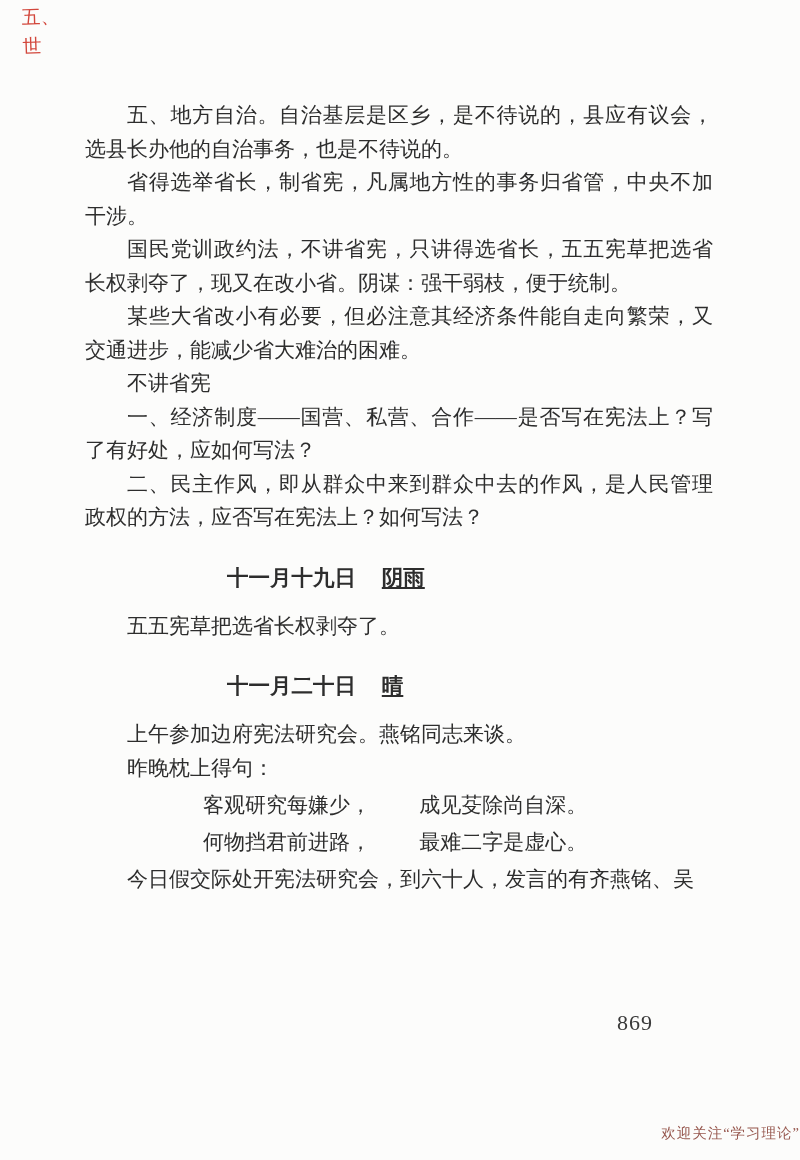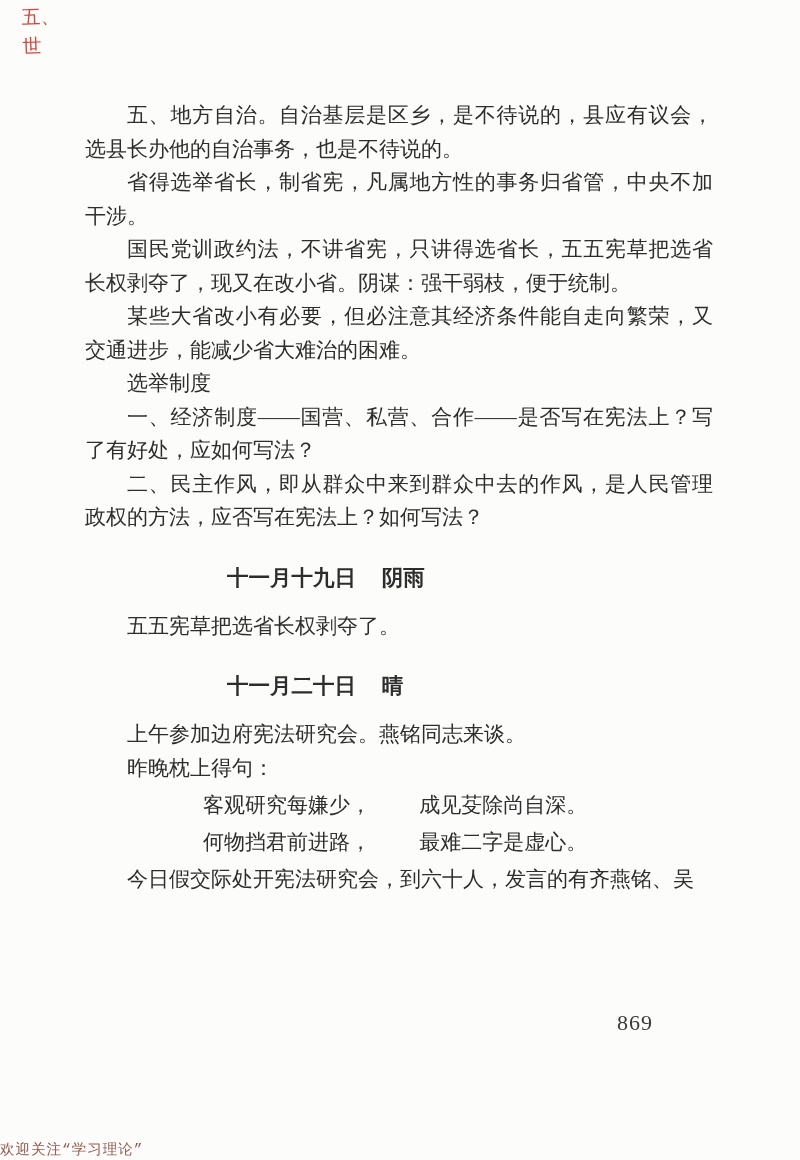--- a/index.html
+++ b/index.html
@@ -25,56 +25,55 @@
     position:absolute;left:85px;top:99px;width:628px;
     font-size:21px;line-height:33.5px;
     text-align:justify;
   }
   .body-para{margin:0;text-indent:2em;}
   .date-heading{
     font-size:21.5px;font-weight:bold;
     margin:27px 0 15px 142px;
     line-height:33px;
   }
-  .weather{margin-left:1.2em;}
+  .weather{margin-left:1.2em;text-decoration:underline;}
   .entry-para{margin:0;text-indent:2em;}
   .poem{margin:2px 0 2px 118px;line-height:37px;}
   .poem-line{white-space:nowrap;}
   .poem-right{margin-left:2.3em;}
   .page-number{
     position:absolute;right:147px;top:1010px;
     font-size:22px;letter-spacing:1px;color:#3a3a3a;
   }
   .footer-note{
     position:absolute;left:0;right:0;top:1124px;
-    text-align:left;
+    text-align:right;
     font-size:14.5px;
     color:#97584f;
-    font-family:Liberation Mono, monospace;
+    font-family:Liberation Serif, serif;
     letter-spacing:1px;
-    margin-top:16px;
   }
 </style>
 </head>
 <body>
 
 <div class="page">
 
   <div class="corner-annotation">
     <span>五、</span>
     <span>世</span>
   </div>
 
   <div class="text-block">
 
     <p class="body-para">五、地方自治。自治基层是区乡，是不待说的，县应有议会，选县长办他的自治事务，也是不待说的。</p>
     <p class="body-para">省得选举省长，制省宪，凡属地方性的事务归省管，中央不加干涉。</p>
     <p class="body-para">国民党训政约法，不讲省宪，只讲得选省长，五五宪草把选省长权剥夺了，现又在改小省。阴谋：强干弱枝，便于统制。</p>
     <p class="body-para">某些大省改小有必要，但必注意其经济条件能自走向繁荣，又交通进步，能减少省大难治的困难。</p>
-    <p class="body-para">选举制度</p>
+    <p class="body-para">不讲省宪</p>
     <p class="body-para">一、经济制度——国营、私营、合作——是否写在宪法上？写了有好处，应如何写法？</p>
     <p class="body-para">二、民主作风，即从群众中来到群众中去的作风，是人民管理政权的方法，应否写在宪法上？如何写法？</p>
 
     <div class="entry">
       <h3 class="date-heading">
         <span>十一月十九日</span><span class="weather">阴雨</span>
       </h3>
       <p class="entry-para">五五宪草把选省长权剥夺了。</p>
     </div>
 

